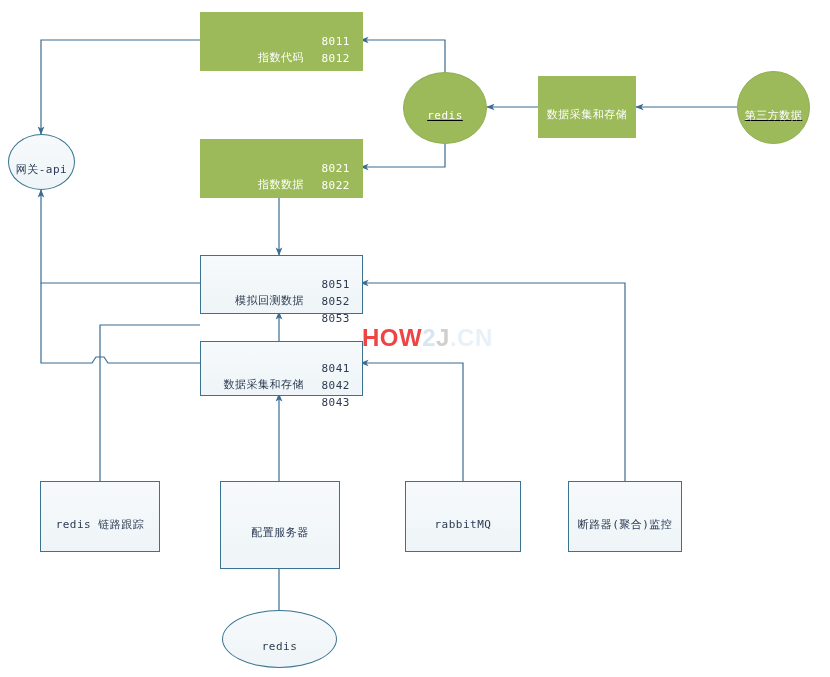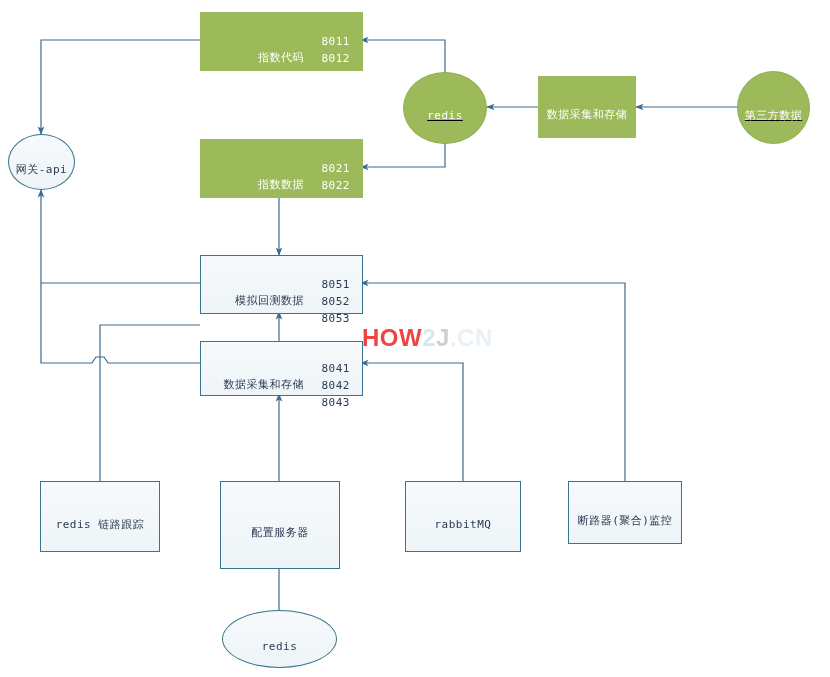--- a/index.html
+++ b/index.html
@@ -198,21 +198,21 @@
   </div>
 
   <div class="node node-blue-rect" style="left:220px; top:481px; width:120px; height:88px;">
     <span class="label label-on-blue">配置服务器</span>
   </div>
 
   <div class="node node-blue-rect" style="left:405px; top:481px; width:116px; height:71px;">
     <span class="label label-on-blue">rabbitMQ</span>
   </div>
 
-  <div class="node node-blue-rect" style="left:568px; top:481px; width:114px; height:63px;">
+  <div class="node node-blue-rect" style="left:568px; top:481px; width:114px; height:71px;">
     <span class="label label-on-blue">断路器(聚合)监控</span>
   </div>
 
   <div class="node node-blue-ellipse" style="left:222px; top:610px; width:115px; height:58px;">
     <span class="label label-on-blue">redis</span>
   </div>
 
   <div class="watermark">
     <span class="wm-a">HOW</span><span class="wm-b">2</span><span class="wm-c">J</span><span class="wm-d">.CN</span>
   </div>

